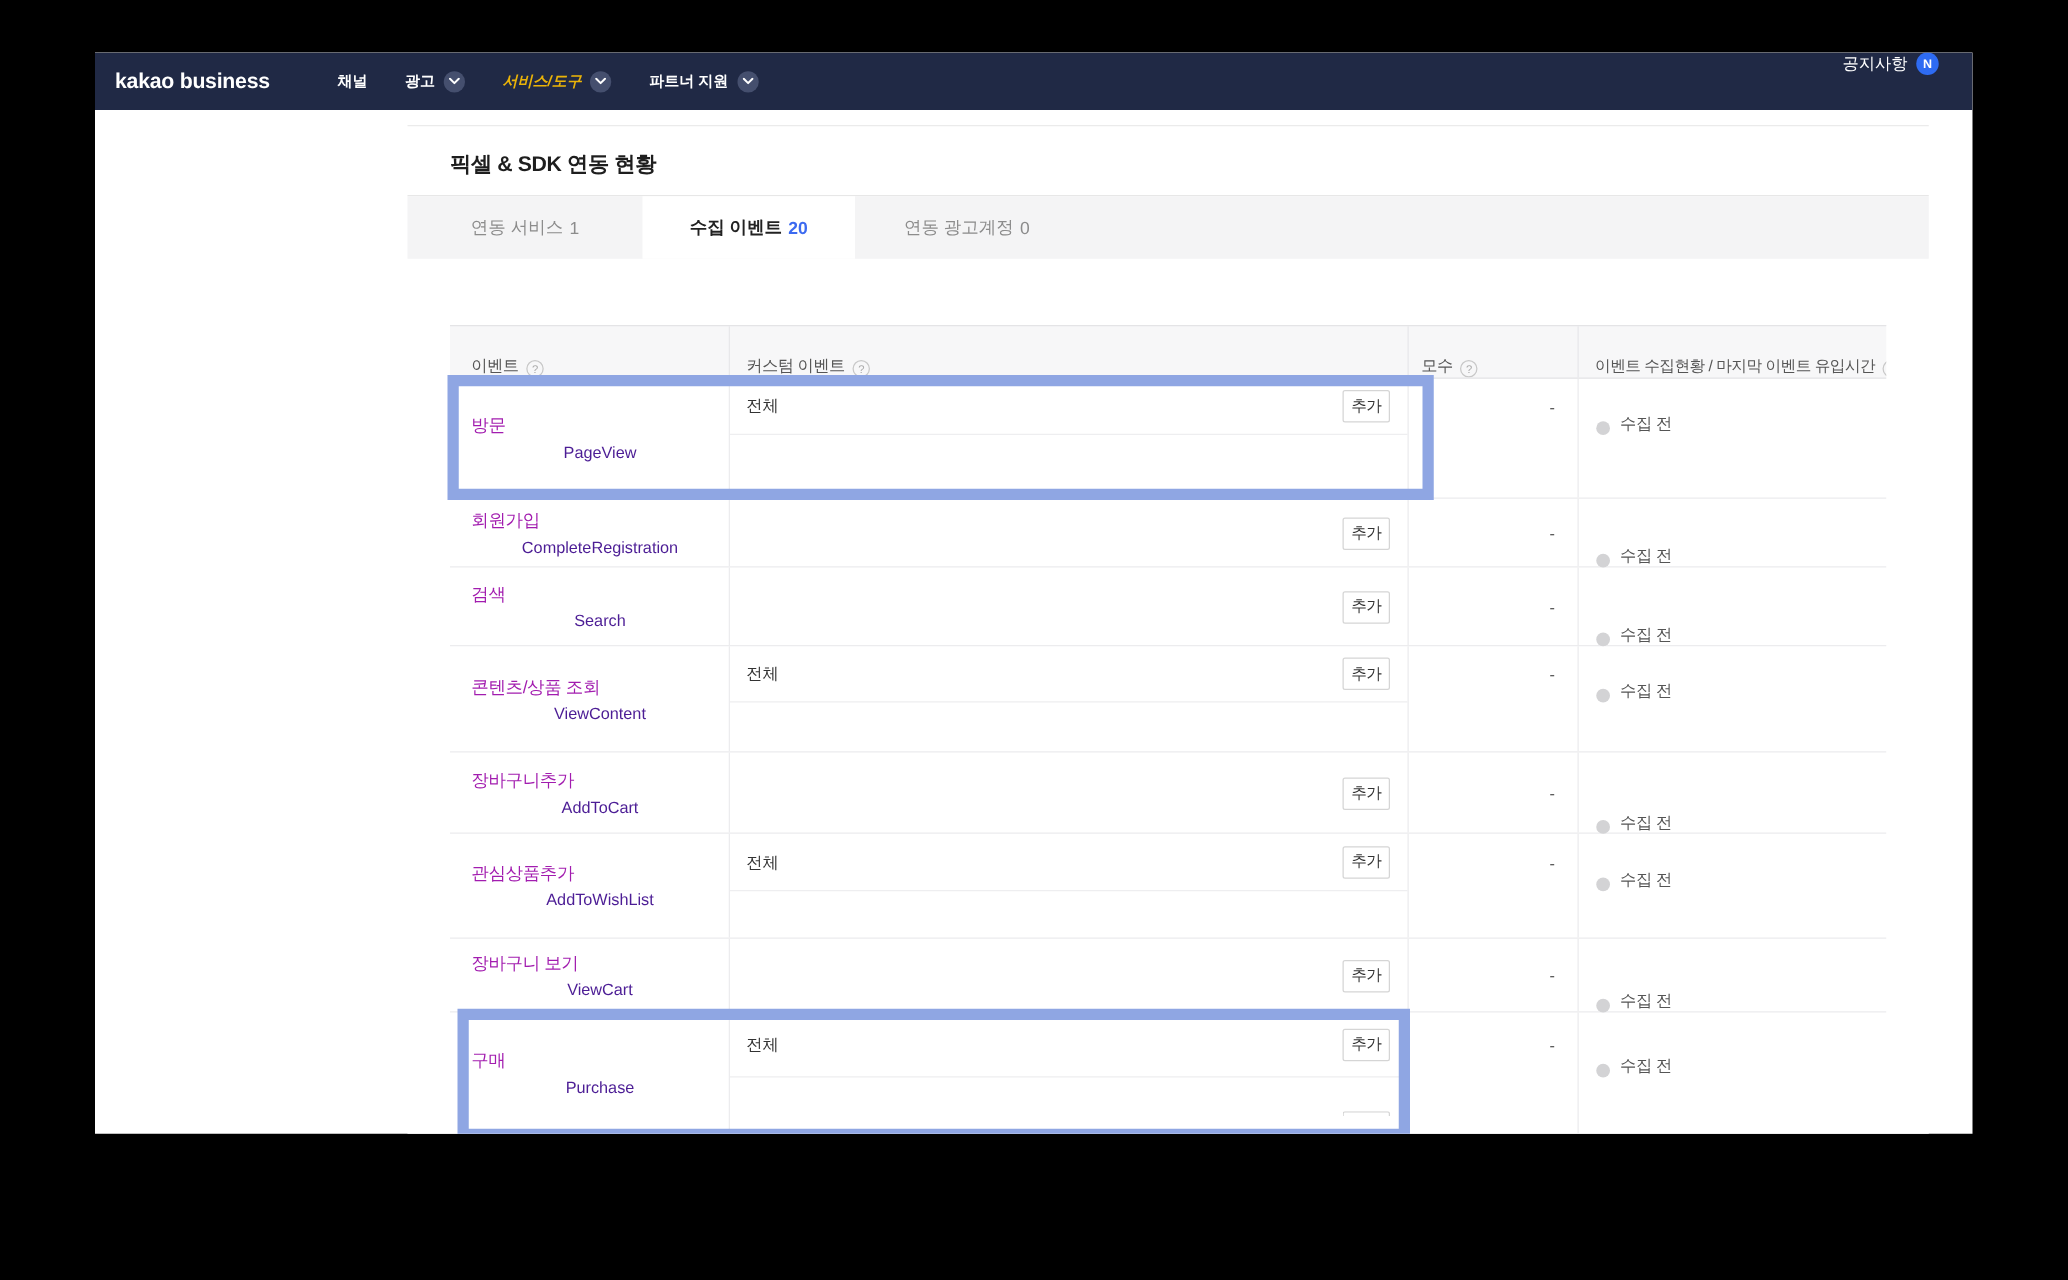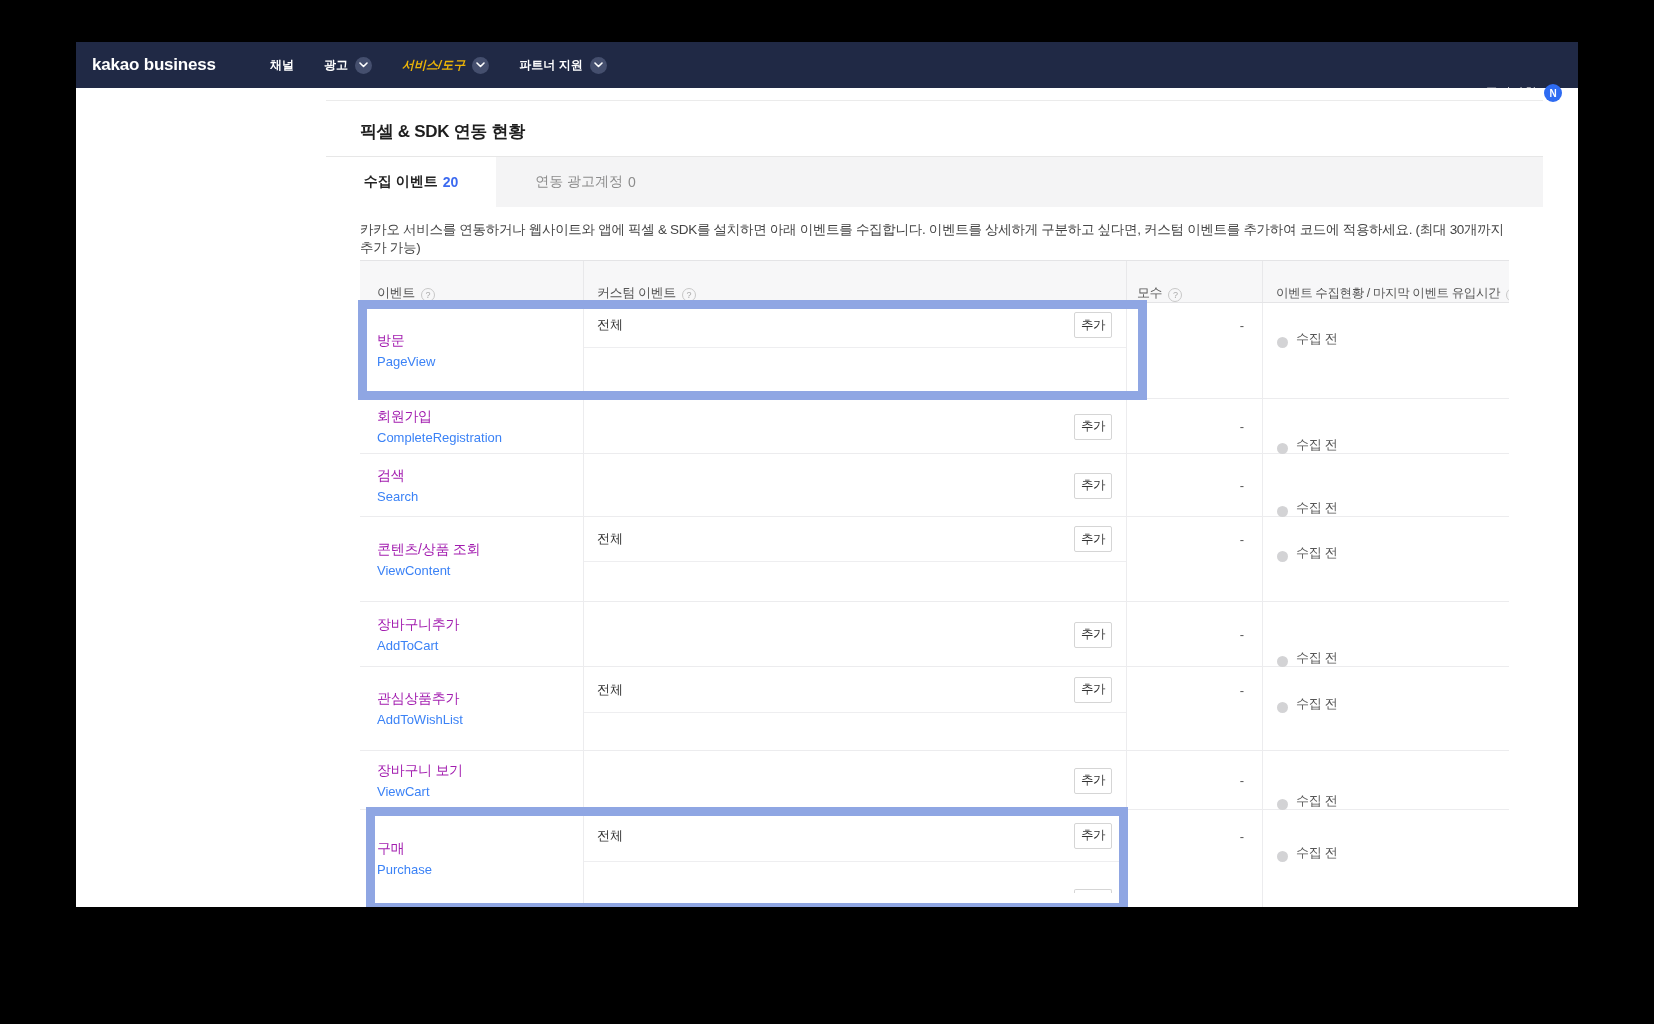--- a/index.html
+++ b/index.html
@@ -10,21 +10,21 @@
   #page { position:absolute; left:76px; top:42px; width:1502px; height:865px; background:#fff; overflow:hidden; }
 
   
   #navbar { position:absolute; left:0; top:0; width:1502px; height:46px; background:#202945; }
   .logo { position:absolute; left:16px; top:0; height:46px; line-height:46px; color:#fff; font-size:17px; font-weight:bold; letter-spacing:-0.2px; }
   .nav-menu { position:absolute; left:194px; top:0; height:46px; display:flex; align-items:center; gap:30px; }
   .nav-item { display:flex; align-items:center; gap:7px; color:#fff; font-size:12px; font-weight:bold; cursor:pointer; }
   .nav-item.active { color:#eab308;font-style:italic; }
   .chev { width:17px; height:17px; border-radius:50%; background:#454F6E; display:inline-flex; align-items:center; justify-content:center; }
   .chev svg { display:block; }
-  .nav-right { position:absolute; right:16px; top:0; height:46px; display:flex; align-items:center; gap:7px;margin-top:28px; }
+  .nav-right { position:absolute; right:27px; top:0; height:46px; display:flex; align-items:flex-start; gap:7px; }
   .notice { color:#fff; font-size:13px; }
   .nbadge { width:18px; height:18px; border-radius:50%; background:#2E6BF2; color:#fff; font-size:10px; font-weight:bold; display:inline-flex; align-items:center; justify-content:center; }
 
   
   #card { position:absolute; left:250px; top:58px; width:1217px; height:900px; background:#fff; border-top:1px solid #EBEBEB; }
   .card-title { position:absolute; left:34px; top:19px; font-size:17px; font-weight:bold; color:#1E1E1E; letter-spacing:-0.3px; }
   .title-divider { position:absolute; left:0; top:55px; width:1217px; height:1px; background:#E7E7E7; }
 
   
   .tabstrip { position:absolute; left:0; top:56px; width:1217px; height:50px; background:#F4F4F5; display:flex; }
@@ -42,21 +42,21 @@
   .th { display:flex; align-items:flex-end; font-size:13px; color:#555; letter-spacing:-0.4px; border-right:1px solid #E8E8EA; overflow:hidden; white-space:nowrap; }
   .th:last-child { border-right:none; }
   .th.c1 { padding-left:17px; } .th.c2 { padding-left:13px; } .th.c3 { padding-left:10px; } .th.c4 { padding-left:13px; font-size:12.5px; }
   .help { width:14px; height:14px; min-width:14px; border-radius:50%; border:1px solid #C8C8C8; color:#AAA; font-size:9px; display:inline-flex; align-items:center; justify-content:center; margin-left:6px; }
 
   .trow { display:grid; grid-template-columns:224px 543px 136px 246px; border-bottom:1px solid #ECECEE; position:relative; }
   .td { position:relative; border-right:1px solid #ECECEE; }
   .td:last-child { border-right:none; }
   .td.event { padding-left:17px; display:flex; flex-direction:column; justify-content:center; gap:4px; }
   .ev-name { font-size:14px; font-weight:500; color:#a21caf; letter-spacing:-0.3px; }
-  .ev-code { font-size:13px; color:#3b82f6; }
+  .ev-code { font-size:13px; color:#4c1d95;text-align:center; }
   .subrow { position:absolute; left:0; top:0; width:100%; display:flex; align-items:center; }
   .subrow.bordered { border-bottom:1px solid #EEEEF0; }
   .all-label { padding-left:13px; font-size:13px; color:#333; }
   .add-btn { position:absolute; right:14px; width:38px; height:26px; background:#fff; border:1px solid #D5D5D5; border-radius:2px; font-size:12.5px; color:#333; display:flex; align-items:center; justify-content:center; cursor:pointer; letter-spacing:-0.5px; }
   .stub-btn { position:absolute; right:14px; width:38px; height:4px; background:#fff; border:1px solid #D5D5D5; border-bottom:none; border-radius:2px 2px 0 0; }
   .param { position:absolute; right:0; width:100%; display:flex; align-items:center; justify-content:flex-end; padding-right:18px; font-size:13px; color:#555; }
   .status { position:absolute; left:0; width:100%; display:flex; align-items:flex-end; gap:8px; padding-left:14px; }
   .dot { width:11px; height:11px; border-radius:50%; background:#D3D3D5; }
   .status-text { font-size:13px; color:#555; letter-spacing:-0.3px; }
 
@@ -105,30 +105,33 @@
       <div class="nav-right">
         <span class="notice">공지사항</span>
         <span class="nbadge">N</span>
       </div>
     </div>
 
     <div id="card">
       <div class="card-title">픽셀 &amp; SDK 연동 현황</div>
       <div class="title-divider"></div>
       <div class="tabstrip">
+          <div class="tab tab1">
+            <span>연동 서비스</span>
+            <span class="cnt">1</span>
+          </div>
           <div class="tab tab2 active">
             <span>수집 이벤트</span>
             <span class="cnt">20</span>
           </div>
           <div class="tab tab3">
             <span>연동 광고계정</span>
             <span class="cnt">0</span>
           </div>
         </div>
-      <div class="desc">카카오 서비스를 연동하거나 웹사이트와 앱에 픽셀 &amp; SDK를 설치하면 아래 이벤트를 수집합니다. 이벤트를 상세하게 구분하고 싶다면, 커스텀 이벤트를 추가하여 코드에 적용하세요. (최대 30개까지 추가 가능)</div>
 
       <div id="table">
         <div class="thead">
           <div class="th c1">
             <span>이벤트</span>
             <span class="help">?</span>
           </div>
           <div class="th c2">
             <span>커스텀 이벤트</span>
             <span class="help">?</span>

